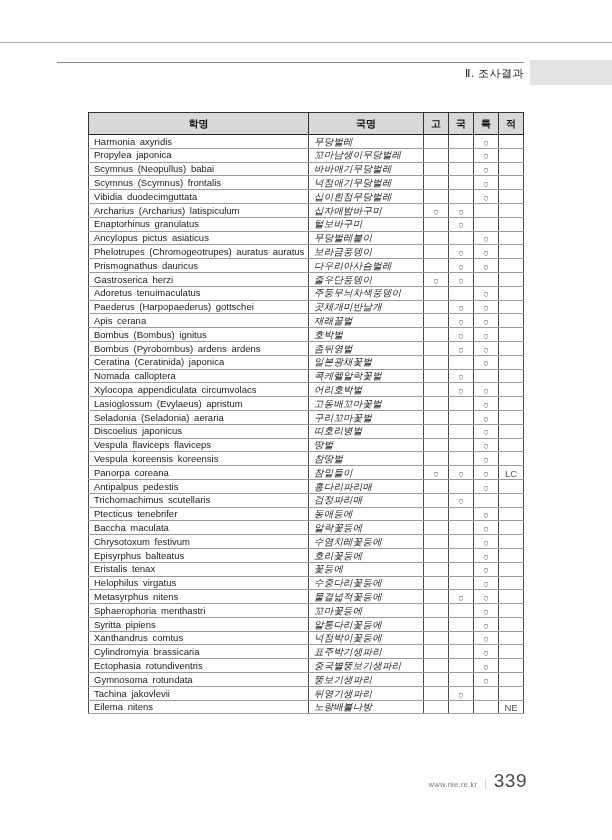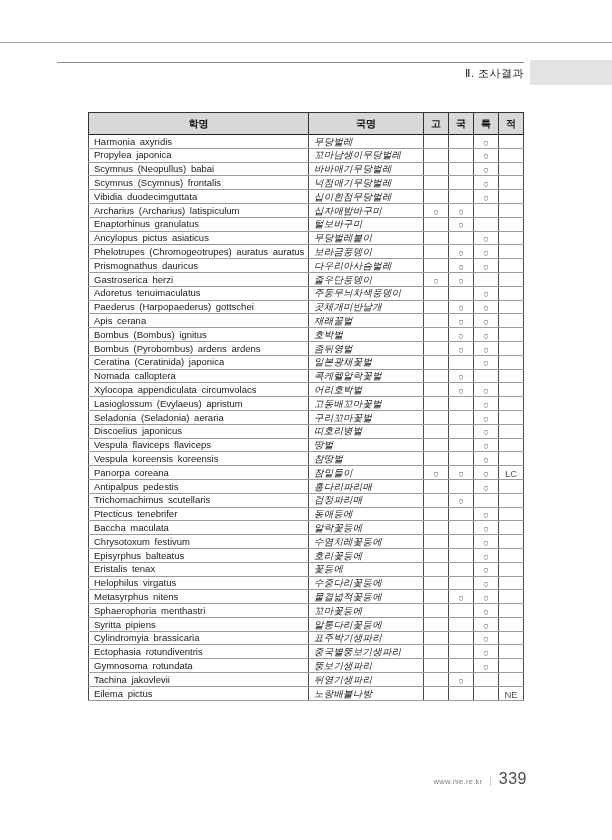--- a/index.html
+++ b/index.html
@@ -53,21 +53,21 @@
   td.sci { word-spacing:2px; color:#1a1a1a; }
   td.kor { color:#1a1a1a; letter-spacing:0.2px;font-style:italic; }
   td.mark { text-align:center; padding:0; color:#555; font-size:9px; }
   td.mark .mk { display:inline-block; transform:translateY(0.5px); }
   .footer {
     position:absolute; top:770px; right:85px;
     display:flex; align-items:baseline; gap:7px;
   }
   .footer .site { font-size:7.5px; color:#7d7d7d; letter-spacing:0.3px; }
   .footer .sep  { font-size:9px; color:#c0c0c0; }
-  .footer .pagenum { font-size:16px; color:#4a4a4a; letter-spacing:0.5px; }
+  .footer .pagenum { font-size:19px; color:#4a4a4a; letter-spacing:0.5px; }
 </style>
 </head>
 <body>
 
 <div class="page">
 
   <div class="edge-line"></div>
 
   <div class="header-rule"></div>
   <div class="header-title">Ⅱ. 조사결과</div>
@@ -375,20 +375,28 @@
         </tr>
         <tr>
           <td class="sci"><span class="mk">Syritta pipiens</span></td>
           <td class="kor"><span class="mk">알통다리꽃등에</span></td>
           <td class="mark"></td>
           <td class="mark"></td>
           <td class="mark"><span class="mk">○</span></td>
           <td class="mark"></td>
         </tr>
         <tr>
+          <td class="sci"><span class="mk">Xanthandrus comtus</span></td>
+          <td class="kor"><span class="mk">넉점박이꽃등에</span></td>
+          <td class="mark"></td>
+          <td class="mark"></td>
+          <td class="mark"><span class="mk">○</span></td>
+          <td class="mark"></td>
+        </tr>
+        <tr>
           <td class="sci"><span class="mk">Cylindromyia brassicaria</span></td>
           <td class="kor"><span class="mk">표주박기생파리</span></td>
           <td class="mark"></td>
           <td class="mark"></td>
           <td class="mark"><span class="mk">○</span></td>
           <td class="mark"></td>
         </tr>
         <tr>
           <td class="sci"><span class="mk">Ectophasia rotundiventris</span></td>
           <td class="kor"><span class="mk">중국별뚱보기생파리</span></td>
@@ -407,21 +415,21 @@
         </tr>
         <tr>
           <td class="sci"><span class="mk">Tachina jakovlevii</span></td>
           <td class="kor"><span class="mk">뒤영기생파리</span></td>
           <td class="mark"></td>
           <td class="mark"><span class="mk">○</span></td>
           <td class="mark"></td>
           <td class="mark"></td>
         </tr>
         <tr>
-          <td class="sci"><span class="mk">Eilema pictus</span></td>
+          <td class="sci"><span class="mk">Eilema nitens</span></td>
           <td class="kor"><span class="mk">노랑배불나방</span></td>
           <td class="mark"></td>
           <td class="mark"></td>
           <td class="mark"></td>
           <td class="mark"><span class="mk">NE</span></td>
         </tr>
       </tbody>
   </table>
 
   <div class="footer">

